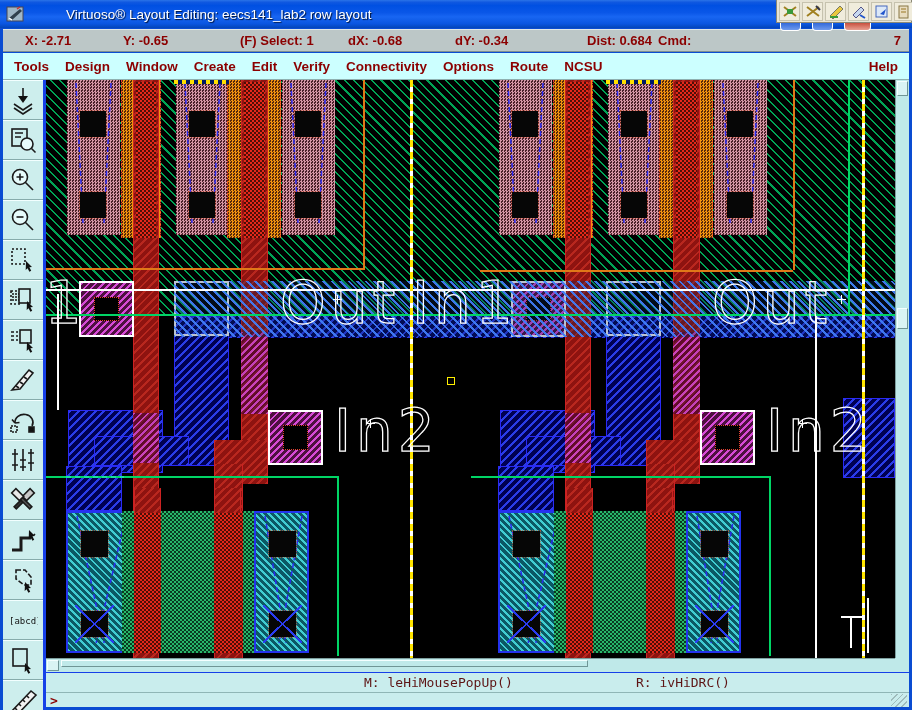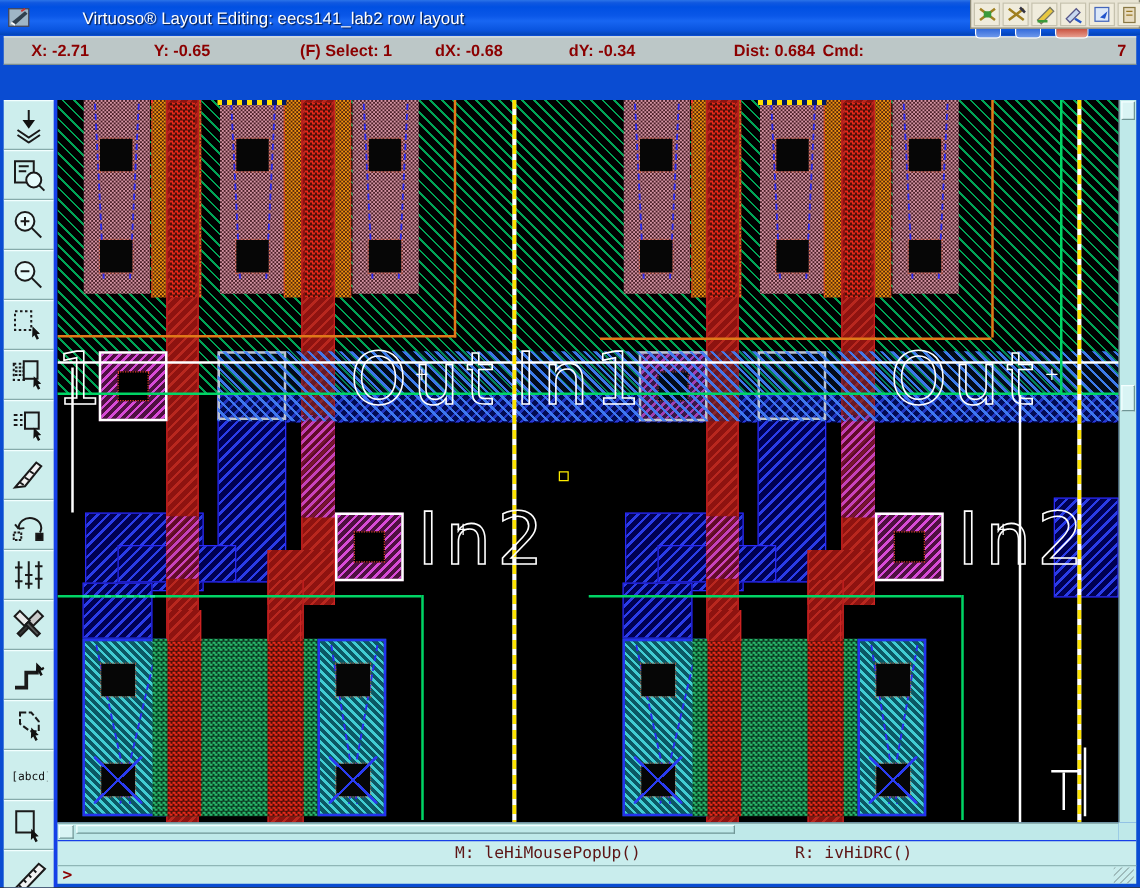--- a/index.html
+++ b/index.html
@@ -158,20 +158,33 @@
     <span class="status-right">7</span>
   <span style="left: 22px;">X: -2.71</span>
       <span style="left: 120px;">Y: -0.65</span>
       <span style="left: 237px;">(F) Select: 1</span>
       <span style="left: 345px;">dX: -0.68</span>
       <span style="left: 452px;">dY: -0.34</span>
       <span style="left: 560px; margin-left: 24px;">Dist: 0.684</span>
       <span style="left: 655px;">Cmd:</span>
     </div>
 
+  <div class="menubar" id="menu-items">
+    <span class="mitem">Tools</span>
+      <span class="mitem">Design</span>
+      <span class="mitem">Window</span>
+      <span class="mitem">Create</span>
+      <span class="mitem">Edit</span>
+      <span class="mitem">Verify</span>
+      <span class="mitem">Connectivity</span>
+      <span class="mitem">Options</span>
+      <span class="mitem">Route</span>
+      <span class="mitem">NCSU</span>
+      <span class="mitem menu-help">Help</span>
+  </div>
 
   <div class="lefttoolbar" id="tool-items">
       <div class="toolbtn">
         <svg width="30" height="30" viewBox="0 0 30 30" fill="none" stroke="#1a1a1a" stroke-width="1.6">
           <path d="M15 3v9"></path>
           <path d="M10 11h10l-5 7z" fill="#111" stroke="none"></path>
           <path d="M6 19l9 6 9-6"></path>
           <path d="M6 23l9 6 9-6"></path>
         </svg>
       </div>

